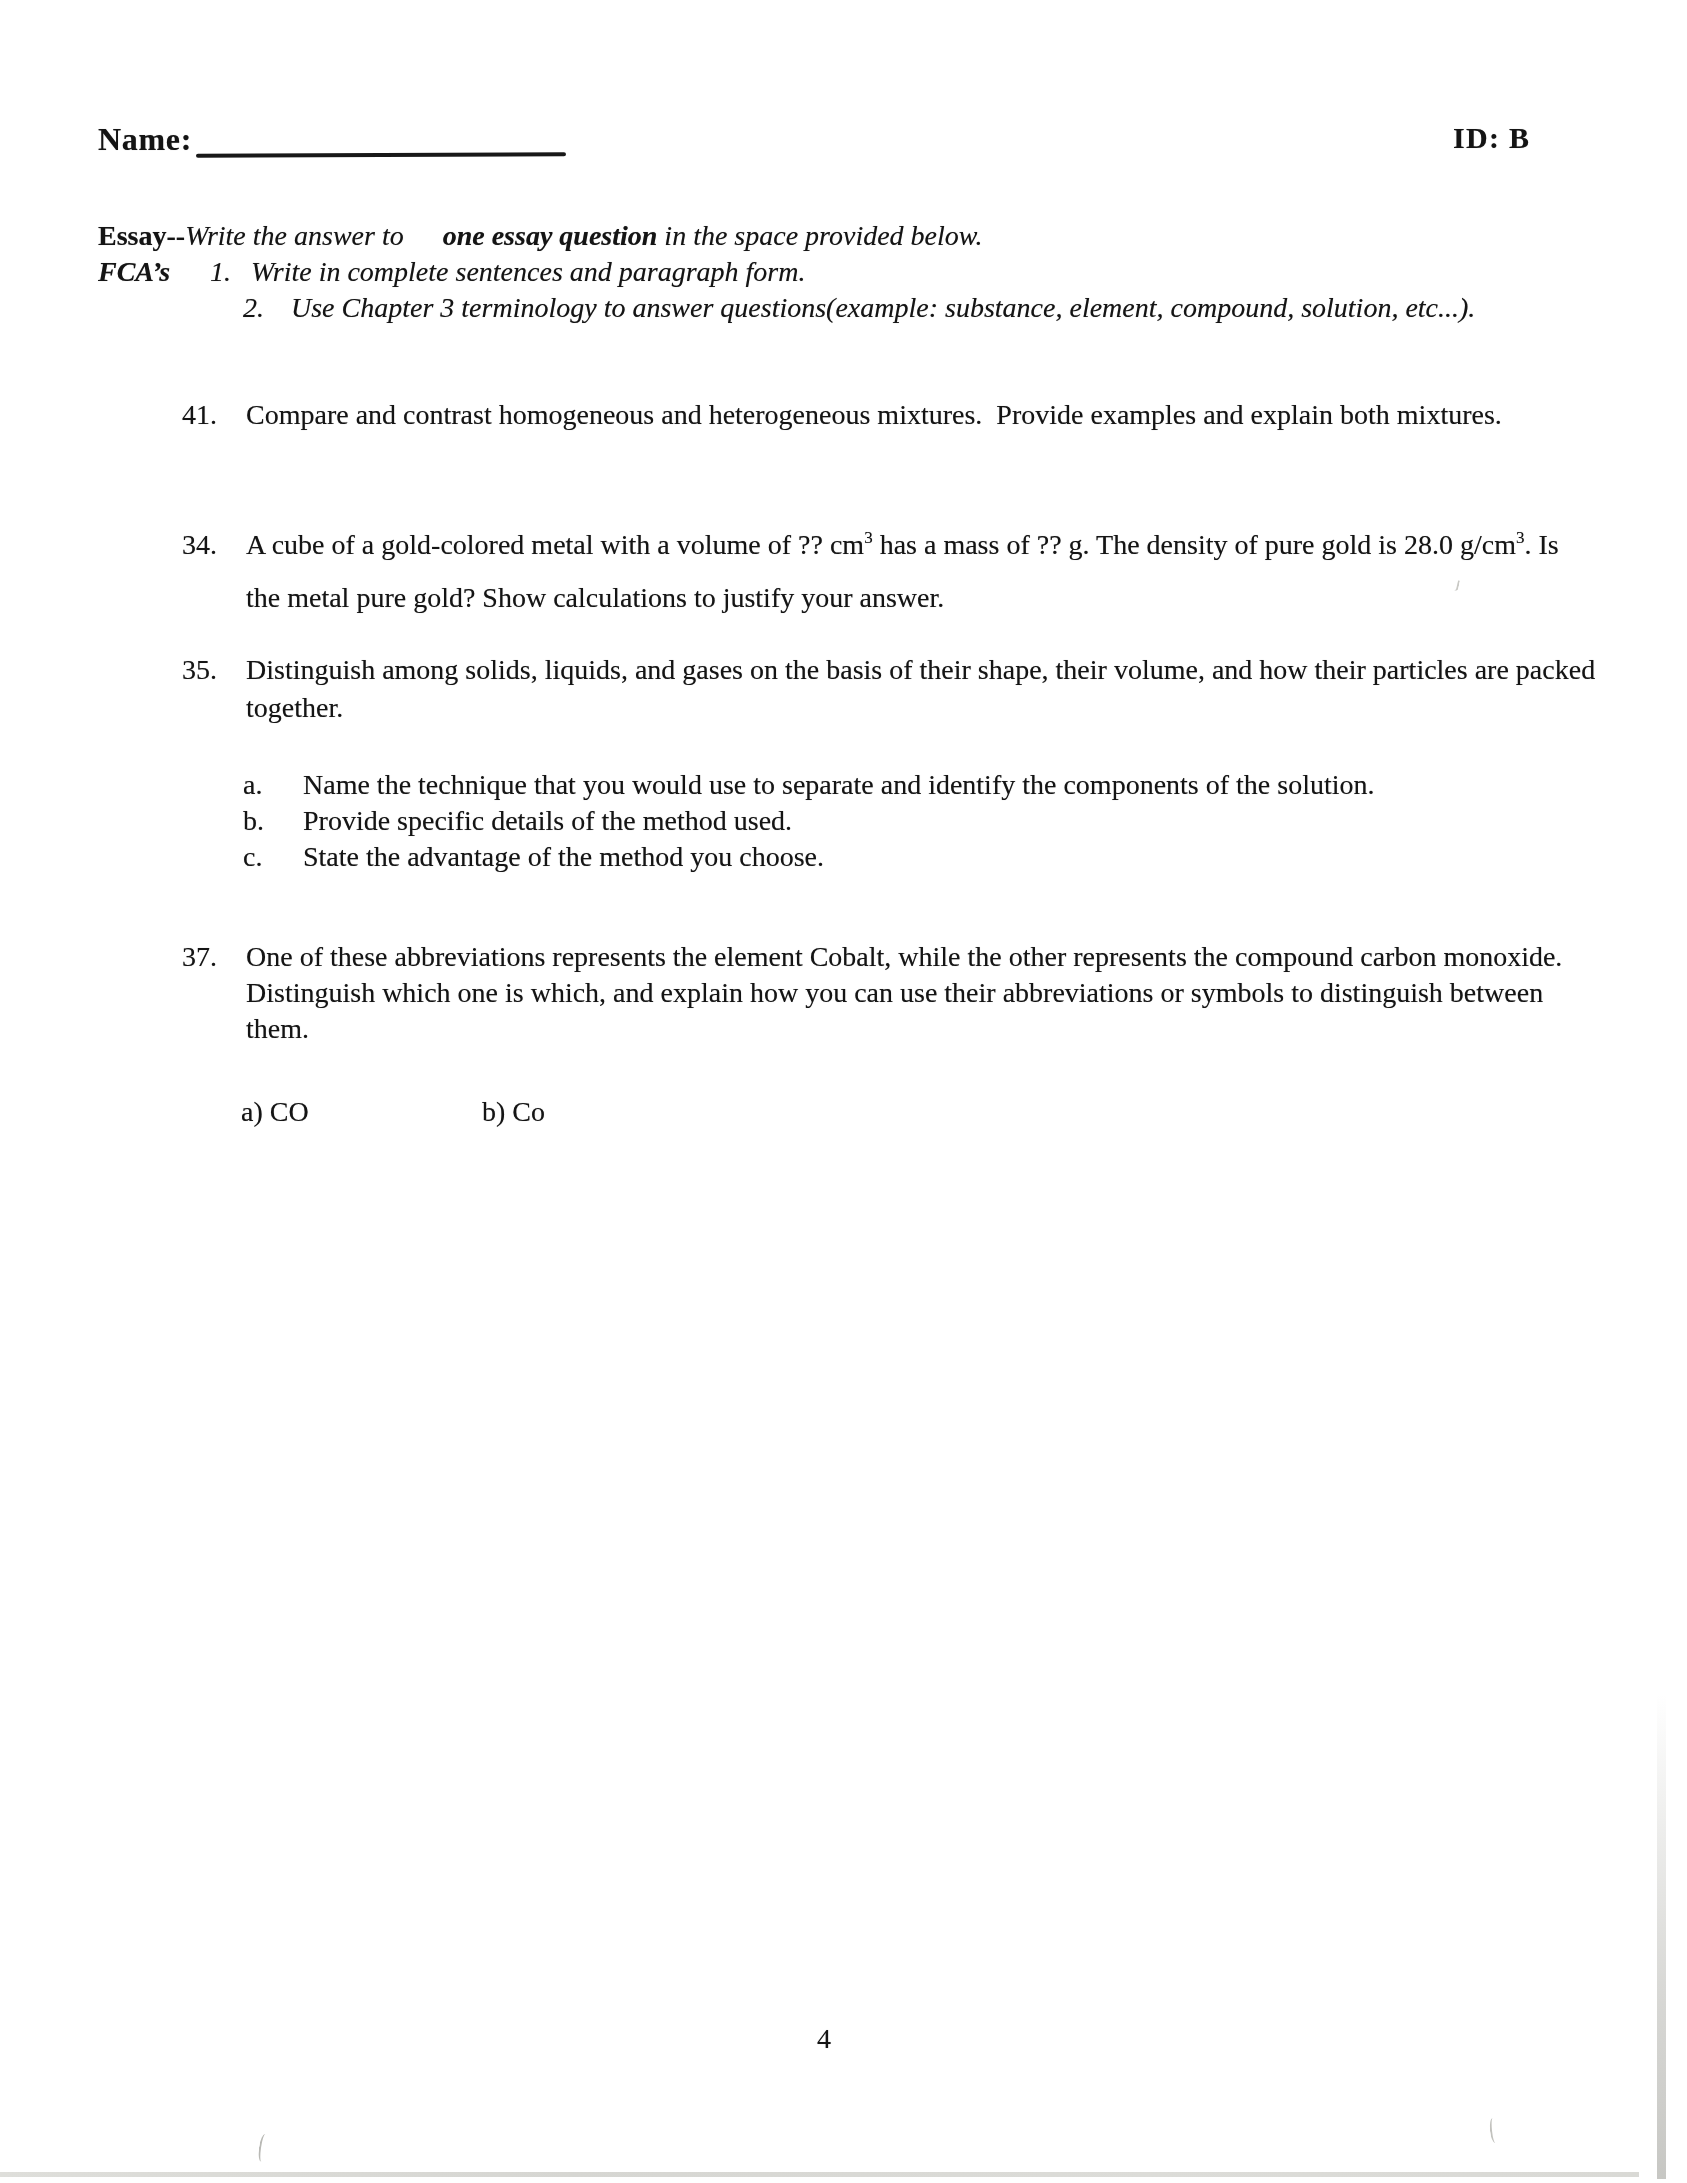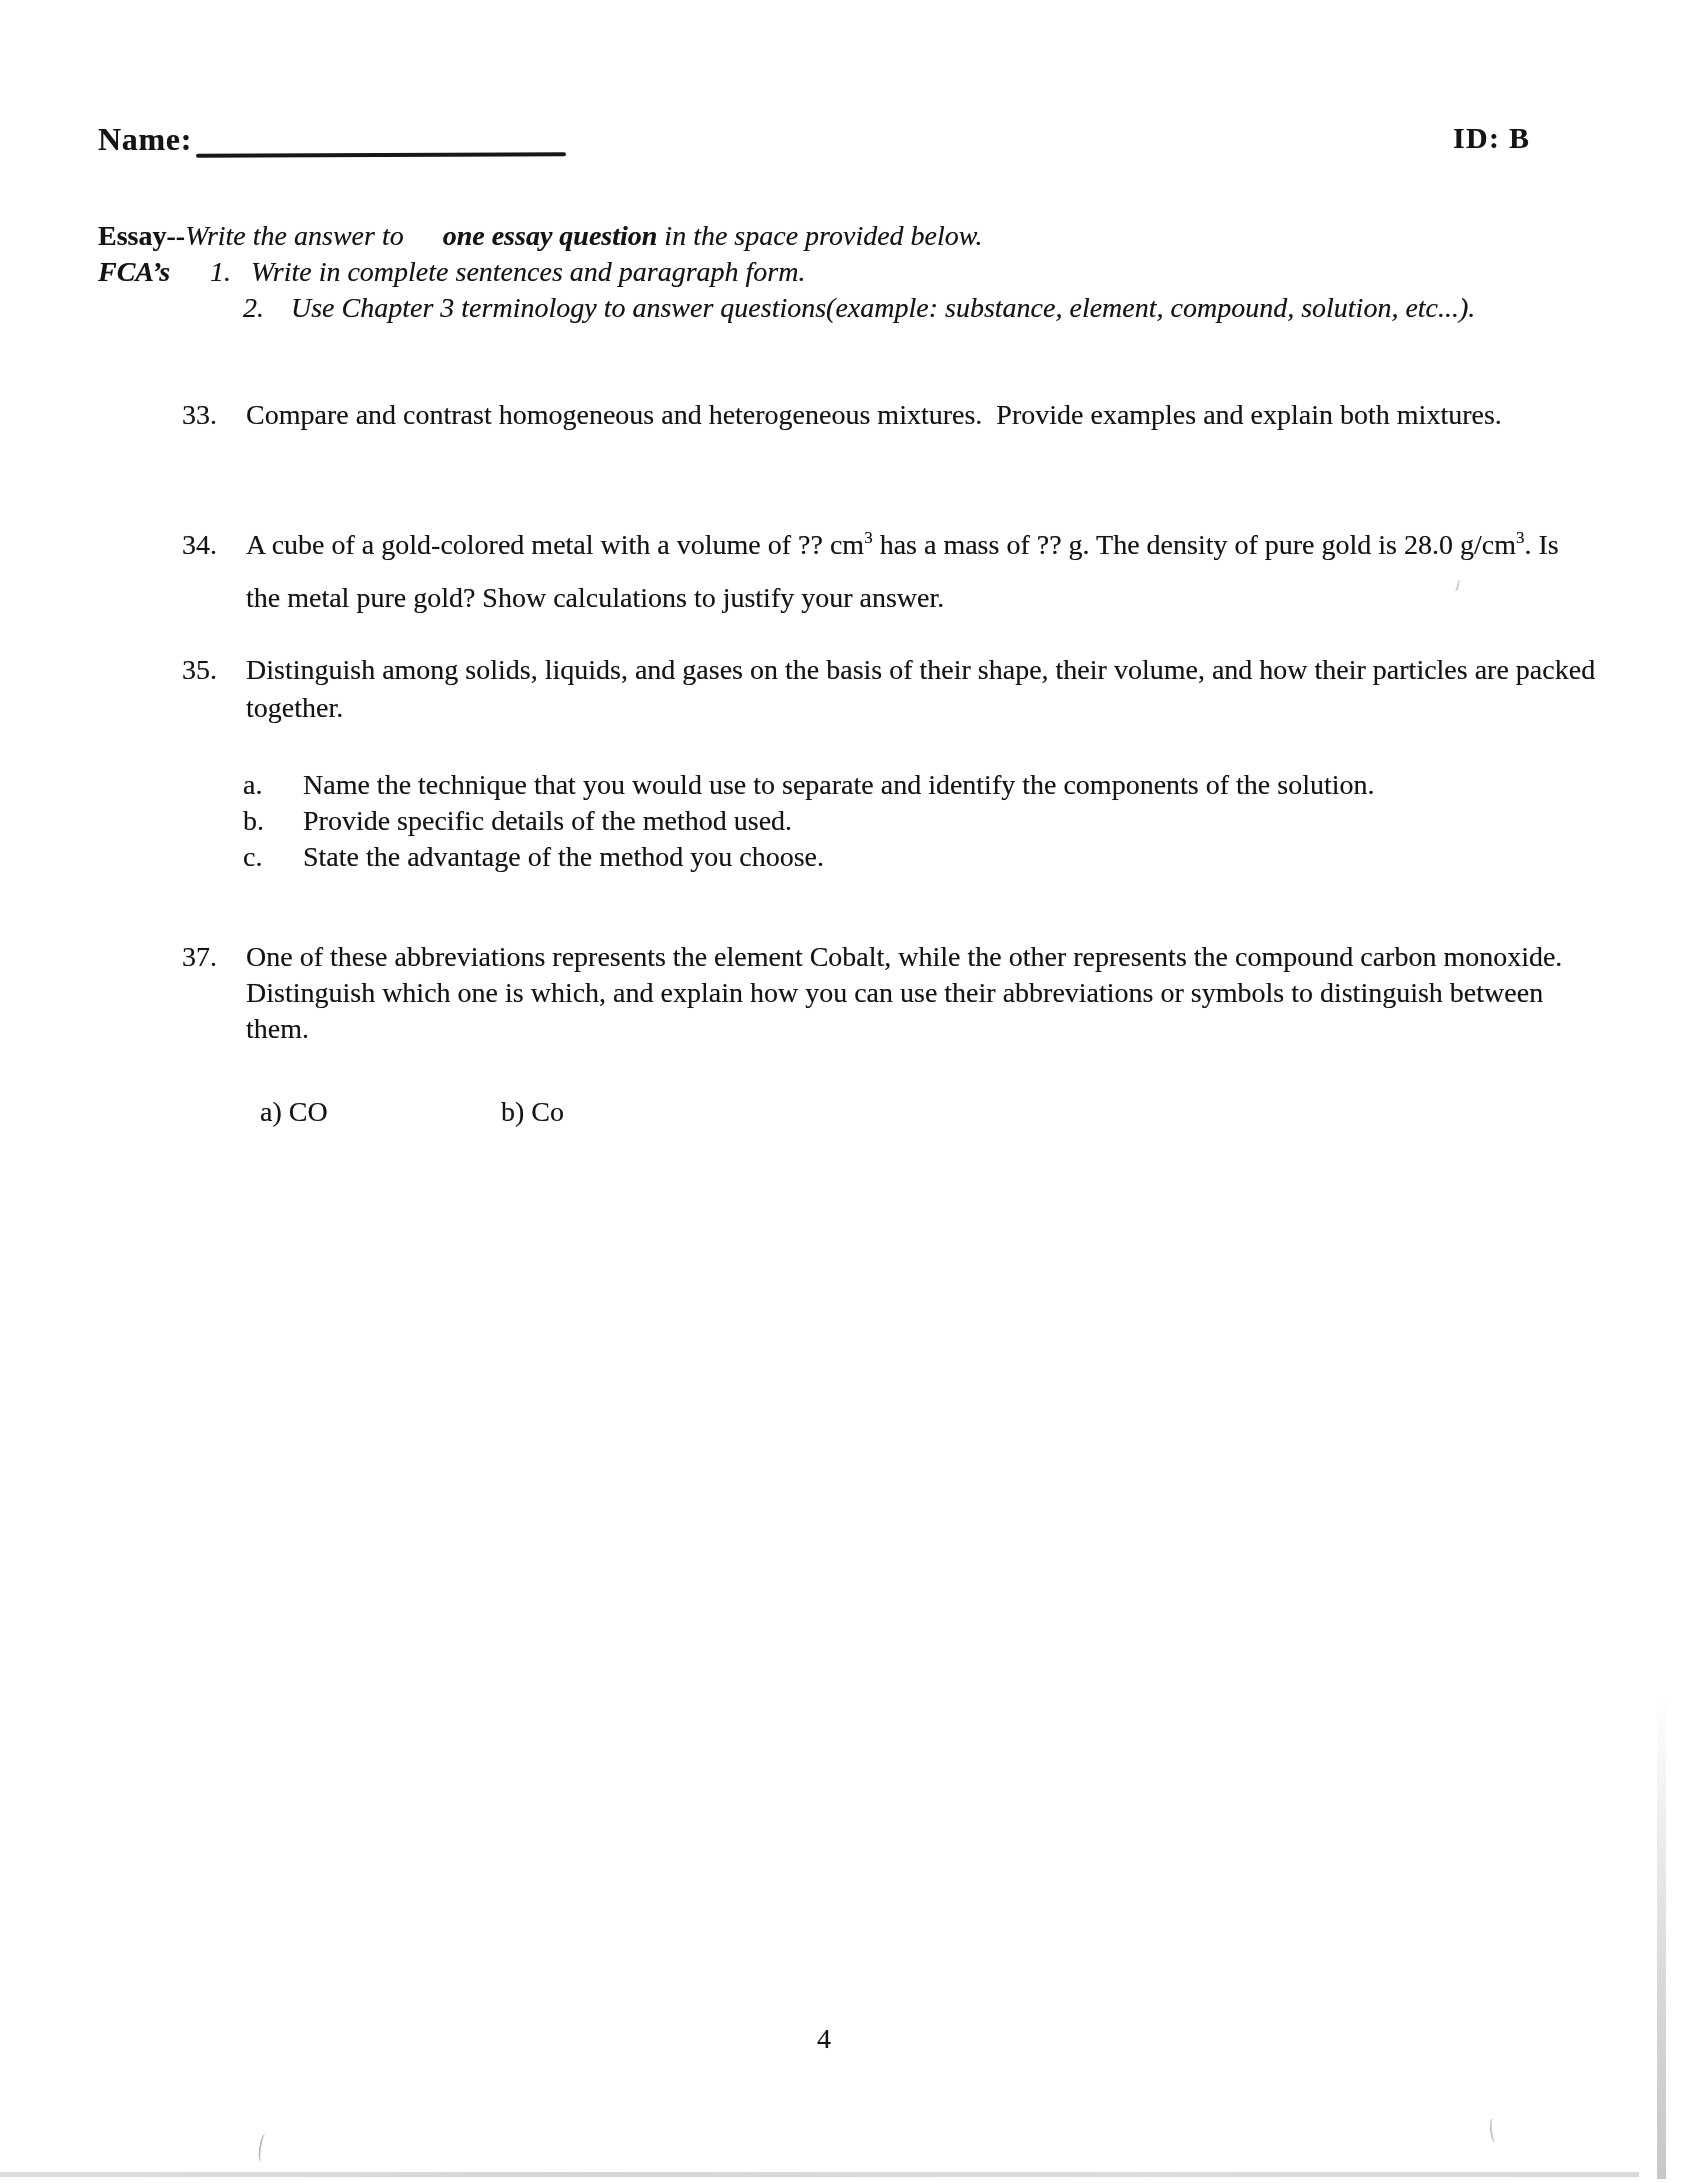--- a/index.html
+++ b/index.html
@@ -47,21 +47,21 @@
   .q-37 { top: 939px; line-height: 36px; }
   .qrow { display: flex; align-items: baseline; }
   .qnum { flex: 0 0 64px; }
   .qtext { flex: 1 1 auto; max-width: 1350px; white-space: pre-wrap; }
   .sup { font-size: 17px; position: relative; top: -10.6px; }
   .subrow { display: flex; align-items: baseline; padding-left: 61px; }
   .subletter { flex: 0 0 60px; }
   .subtext { flex: 1 1 auto; white-space: pre-wrap; }
   
   .options { position: absolute; left: 241px; top: 1096px; font-size: 28px; }
-  .opt-a { display: inline-block; width: 234px; margin-left: 19px; }
+  .opt-a { display: inline-block; width: 234px; }
   .opt-b { display: inline-block; }
   
   .pagenum { position: absolute; left: 817px; top: 2023px; font-size: 28px; }
   
   .scan-band {
     position: absolute; left: 0; top: 2172px; width: 1639px; height: 4.6px;
     background: linear-gradient(90deg, #dededa 0%, #d6d6d2 35%, #dcdcd8 70%, #d9d9d5 100%);
   }
   .edge-streak {
     position: absolute; left: 1657px; top: 1694px; width: 9.3px; height: 485px;
@@ -90,21 +90,21 @@
   <div class="hdr-id">ID: B</div>
 
   <div class="instr">
     <div class="row"><span class="essay-label">Essay--</span><span class="it">Write the answer to </span><span class="bold-it">one essay question</span><span class="it"> in the space provided below.</span></div>
     <div class="row fca1"><span class="fca-label">FCA’s</span><span class="fca-num">1.</span><span class="it">Write in complete sentences and paragraph form.</span></div>
     <div class="row fca2"><span class="fca-num">2.</span><span class="it">Use Chapter 3 terminology to answer questions(example: substance, element, compound, solution, etc...).</span></div>
   </div>
 
   <div class="q q-33">
     <div class="qrow">
-      <span class="qnum">33.</span>
+      <span class="qnum">41.</span>
       <span class="qtext">Compare and contrast homogeneous and heterogeneous mixtures.  Provide examples and explain both mixtures.</span>
     </div>
   </div>
 
   <div class="q q-34">
     <div class="qrow">
       <span class="qnum">34.</span>
       <span class="qtext"><span>A cube of a gold-colored metal with a volume of ?? cm</span><span class="sup">3</span><span> has a mass of ?? g. The density of pure gold is 28.0 g/cm</span><span class="sup">3</span><span>. Is the metal pure gold? Show calculations to justify your answer.</span></span>
     </div>
   </div>

